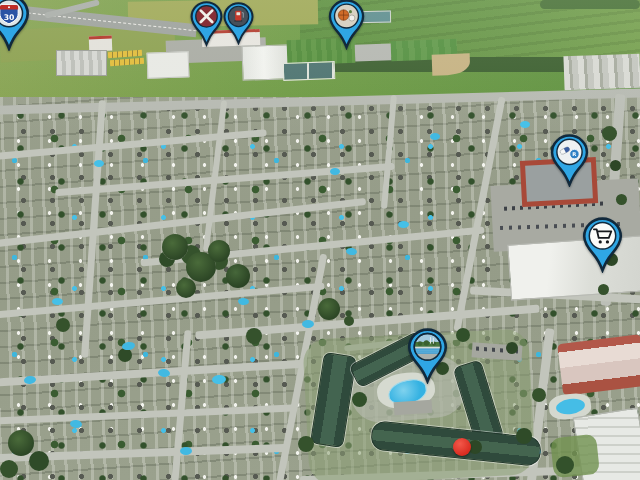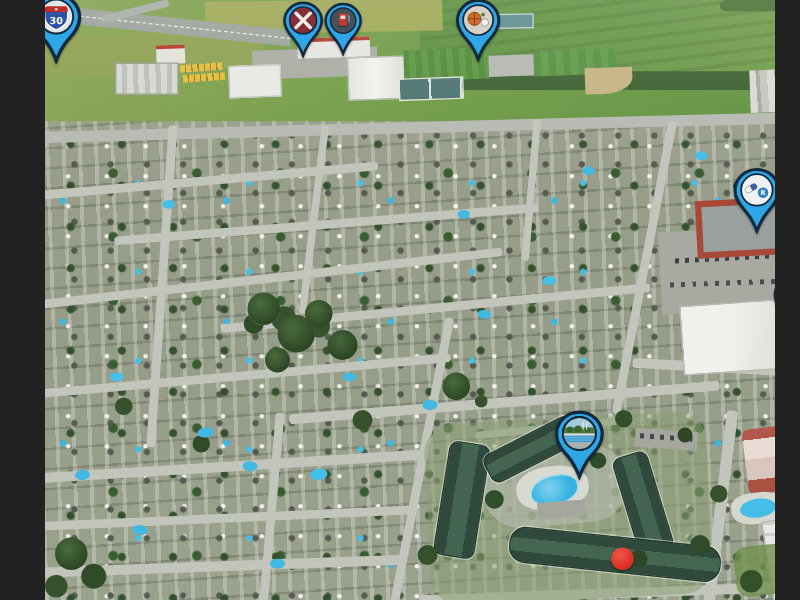--- a/index.html
+++ b/index.html
@@ -1,17 +1,17 @@
 <!DOCTYPE html>
 <html><head>
 <meta charset="utf-8">
 <style>
   html,body{margin:0;padding:0;background:#222;}
   body{font-family:"DejaVu Sans",sans-serif;}
-  .stage{position:relative;width:584px;height:480px;overflow:hidden;background:#989e8c;margin-left:36px;}
+  .stage{position:relative;width:640px;height:480px;overflow:hidden;background:#989e8c;}
   .s{position:absolute;}
   
   .tex{inset:0;
     background:
       radial-gradient(circle,#45c0e8 0 2.1px,rgba(0,0,0,0) 2.8px),
       radial-gradient(circle,#3fb6dc 0 2.4px,rgba(0,0,0,0) 3px),
       radial-gradient(circle,#33512c 0 2.6px,rgba(51,81,44,.55) 3.2px,rgba(0,0,0,0) 3.8px),
       radial-gradient(circle,#3a5c31 0 3.4px,rgba(0,0,0,0) 4.2px),
       radial-gradient(circle,#565a52 0 2.2px,rgba(0,0,0,0) 2.9px),
       radial-gradient(circle,rgba(252,252,248,.9) 0 1.5px,rgba(0,0,0,0) 2.1px),

